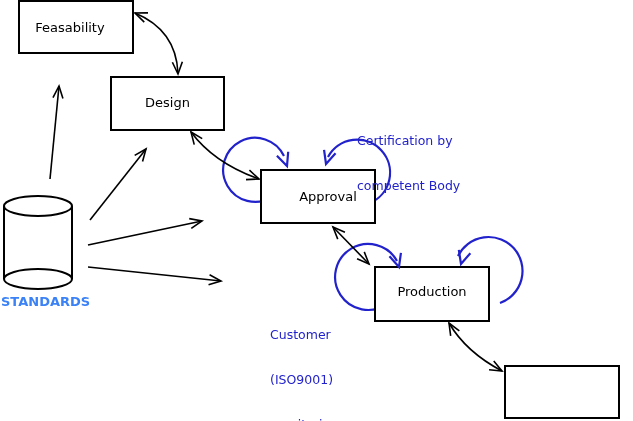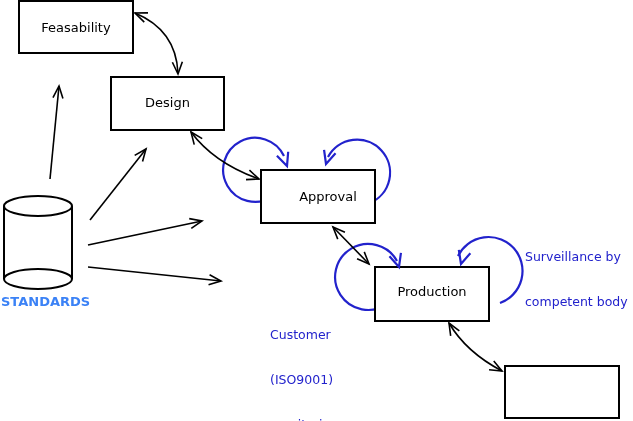--- a/index.html
+++ b/index.html
@@ -90,37 +90,37 @@
     </g>
 
     <g class="blu" stroke-width="2.2">
       <path d="M -13 -6 L 0 0 L -13 6" transform="translate(287,166) rotate(70)"></path>
       <path d="M -13 -6 L 0 0 L -13 6" transform="translate(326,164) rotate(107)"></path>
       <path d="M -13 -6 L 0 0 L -13 6" transform="translate(399,267) rotate(73)"></path>
       <path d="M -13 -6 L 0 0 L -13 6" transform="translate(461,264) rotate(106)"></path>
     </g>
   </svg>
 
-  <div class="boxlabel" style="left:19px;top:1px;width:114px;height:52px;">Feasability</div>
+  <div class="boxlabel" style="left:13px;top:1px;width:114px;height:52px;">Feasability</div>
 
   <div class="boxlabel" style="left:111px;top:77px;width:113px;height:50px;">Design</div>
 
   <div class="boxlabel" style="left:261px;top:170px;width:134px;height:53px;border-radius:22px;">Approval</div>
 
   <div class="boxlabel" style="left:375px;top:267px;width:114px;height:48px;">Production</div>
 
 
   <div class="blacklabel" style="left:1px;top:294px;">STANDARDS</div>
 
 
+  <div class="anno" style="left:357px;top:103px;">
+    <div>Certification by</div>
+    <div>competent Body</div>
+  </div>
 
-  <div class="anno" style="left:525px;top:219px;">
-    <div>Surveillance by</div>
-    <div>competent body</div>
-  </div>
 
   <div class="anno" style="left:270px;top:297px;">
     <div>Customer</div>
     <div>(ISO9001)</div>
     <div>monitoring</div>
   </div>
 
 </div>
 
 </body></html>

